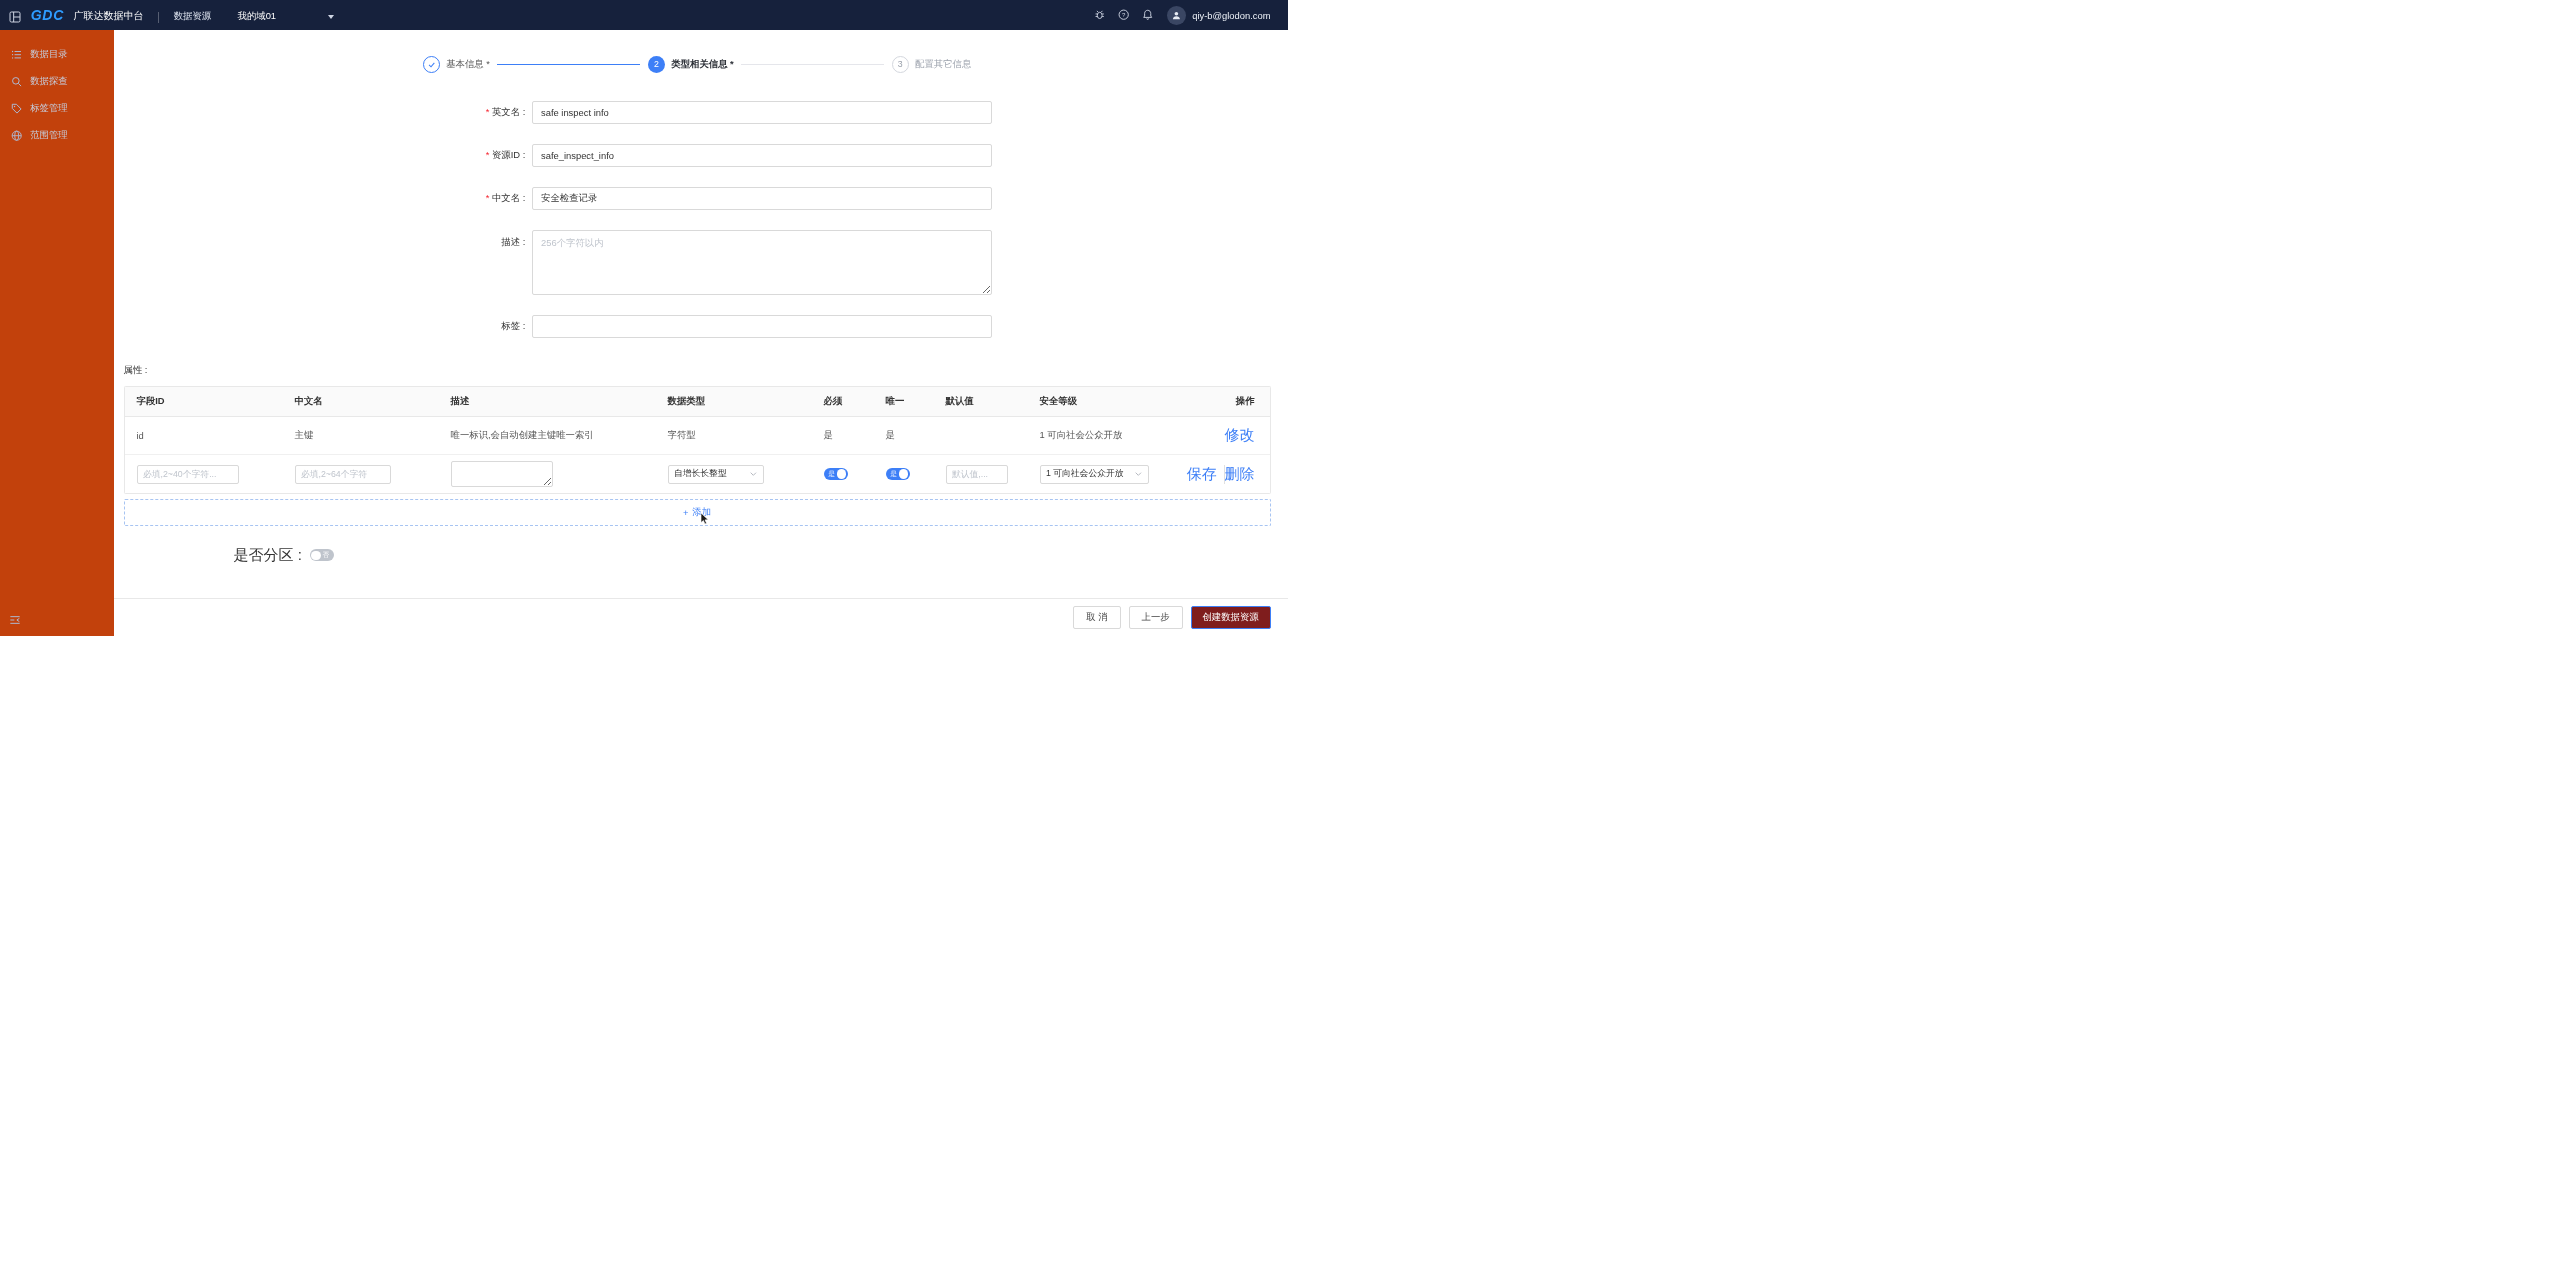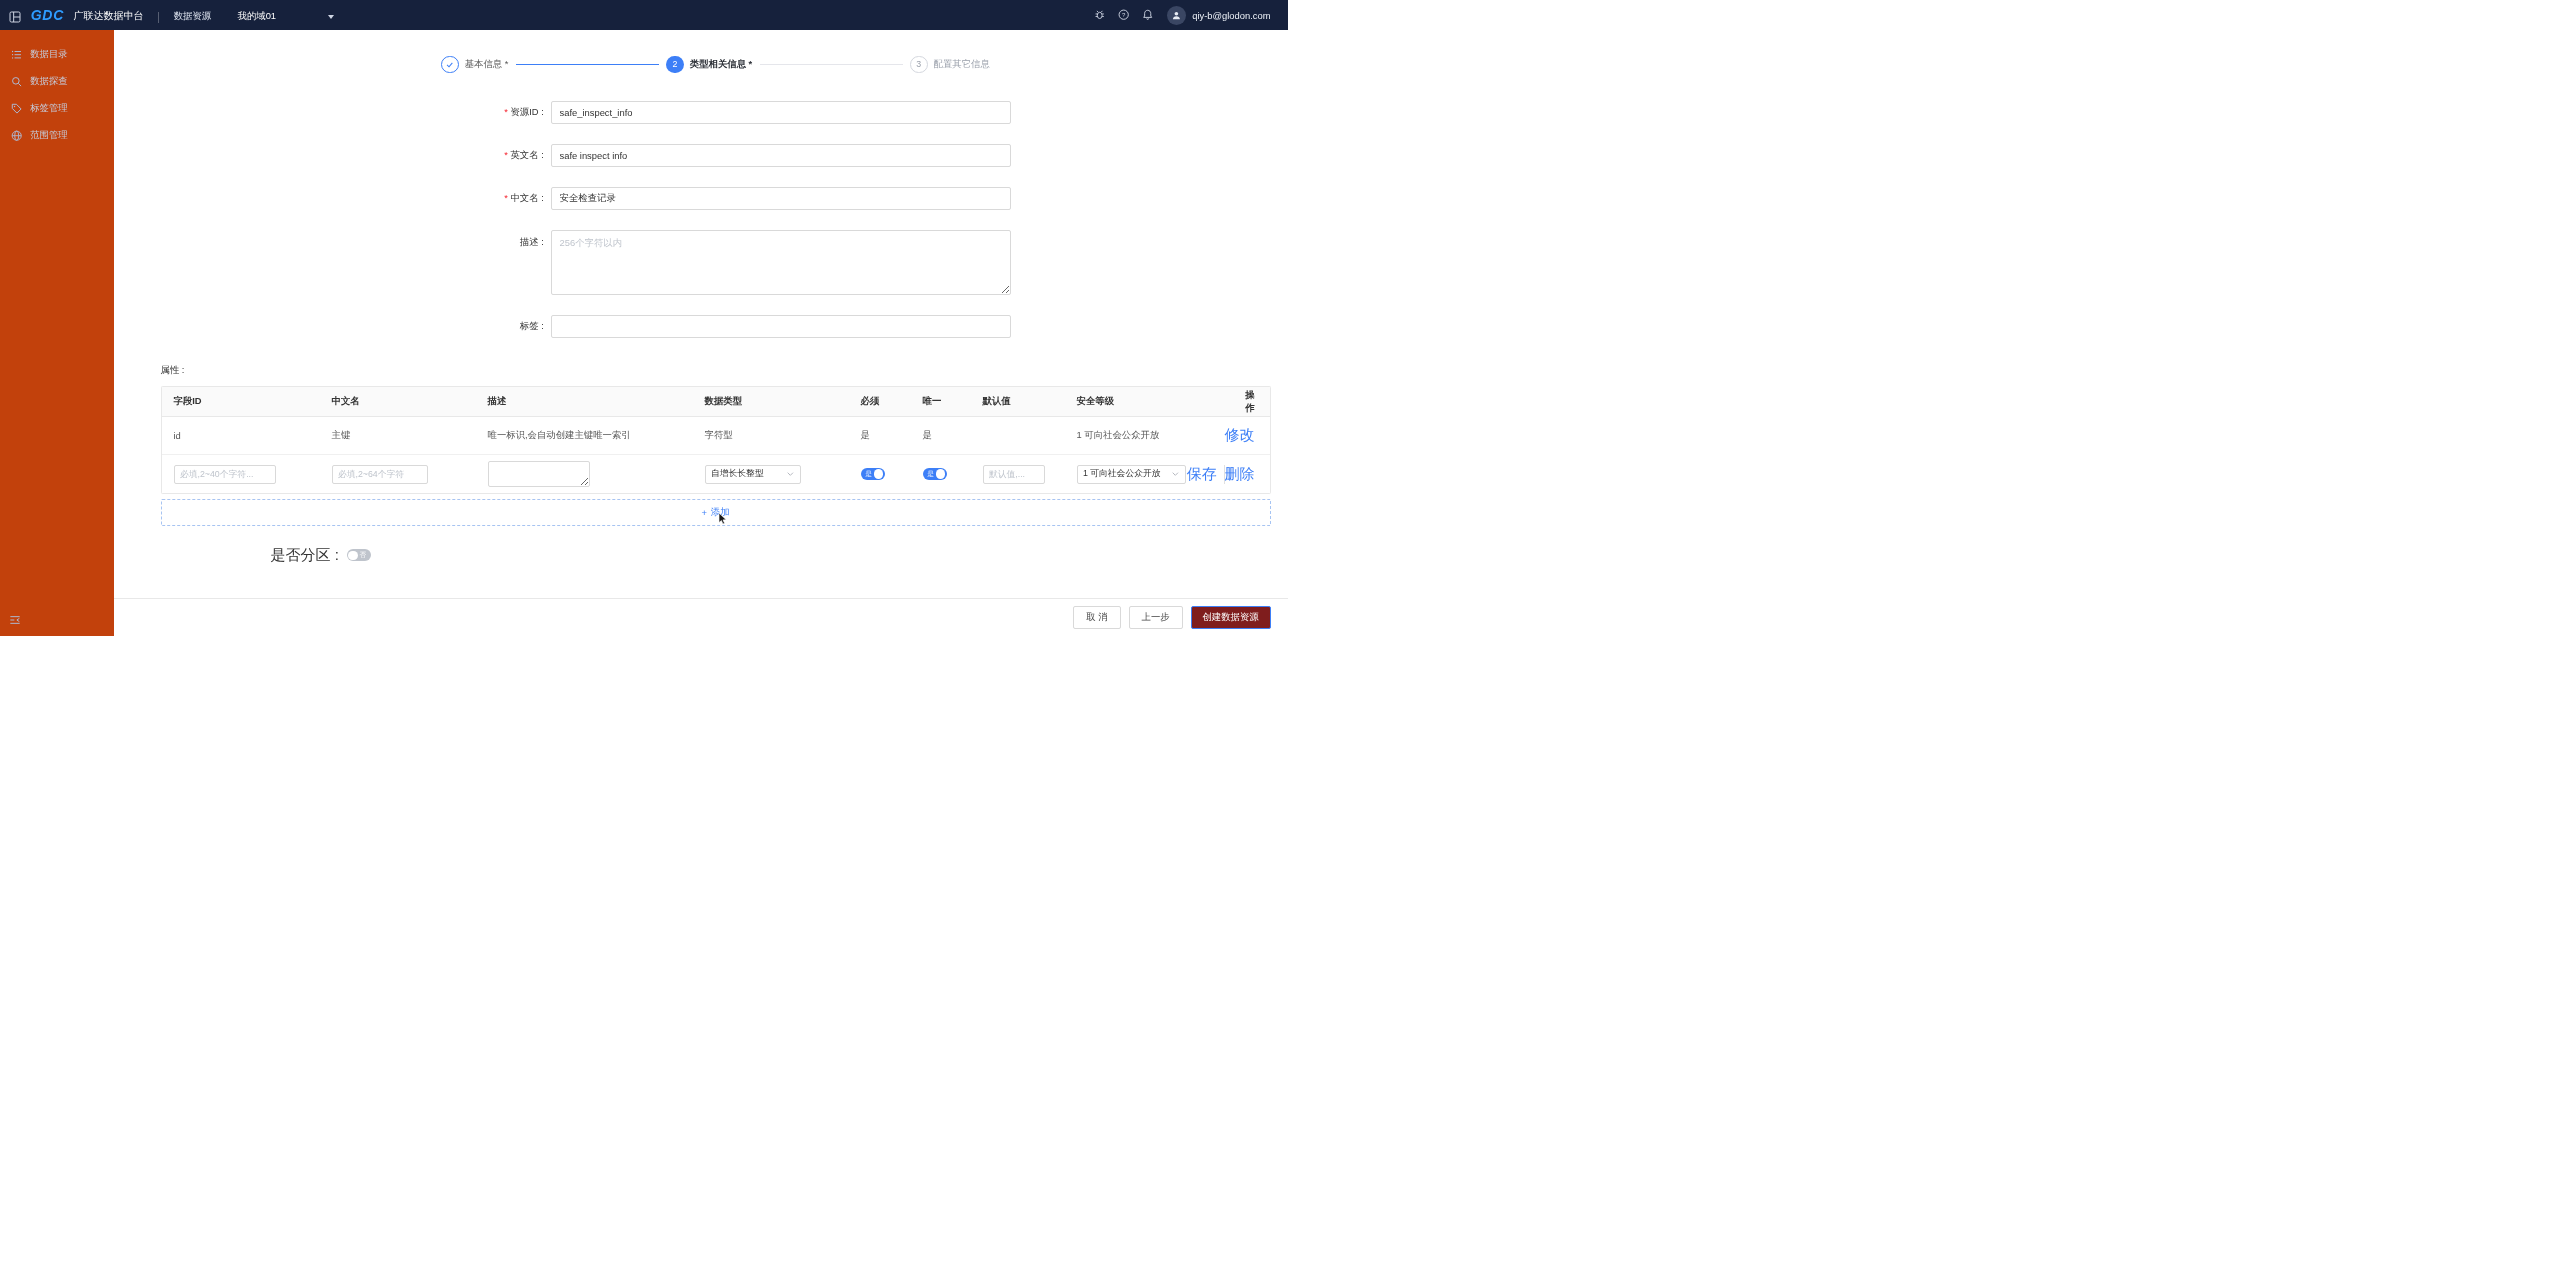--- a/index.html
+++ b/index.html
@@ -34,21 +34,21 @@
   .sidebar {
     position:absolute; top:30px; left:0; bottom:0; width:114px;
     background:#c2410c; color:#C6CEDE; padding-top:10.8px; z-index:10;
   }
   .side-item { display:flex; align-items:center; gap:7.4px; height:27px; padding:0 11.4px; font-size:9.4px; cursor:pointer; }
   .s-icon { width:11.4px; height:11.4px; display:inline-flex; color:#AEB9D2; }
   .side-collapse { position:absolute; bottom:8px; left:9.4px; cursor:pointer; color:#AEB9D2; }
 
   
   .content { position:absolute; top:30px; left:105px; right:0; bottom:0; background:#fff; border-left:0.7px solid #E6E8EB; }
-  .scroll { position:absolute; top:0; left:0; right:0; bottom:38px; overflow:hidden;margin-left:37px; }
+  .scroll { position:absolute; top:0; left:0; right:0; bottom:38px; overflow:hidden; }
 
   
   .steps { display:flex; align-items:center; justify-content:center; margin-top:25.6px; gap:7.4px; }
   .step { display:flex; align-items:center; gap:6px; cursor:pointer; }
   .step-circle {
     width:17.5px; height:17.5px; border-radius:50%; display:flex; align-items:center; justify-content:center;
     font-size:8.8px; background:#fff;
   }
   .step.done .step-circle { border:0.7px solid #3D7FF7; color:#3D7FF7; }
   .step.active .step-circle { background:#3D7FF7; color:#fff; }
@@ -253,26 +253,26 @@
       </div>
       <span class="step-line"></span>
       <div class="step pending">
         <span class="step-circle">3</span>
         <span class="step-label">配置其它信息</span>
       </div>
     </div>
 
     <div class="form">
       <div class="frow">
+        <label class="flabel"><span class="req">*</span><span>英文名 :</span></label>
+        <input class="finput" value="safe inspect info" style="">
+      </div>
+      <div class="frow">
         <label class="flabel"><span class="req">*</span><span>资源ID :</span></label>
         <input class="finput" value="safe_inspect_info" style="">
-      </div>
-      <div class="frow">
-        <label class="flabel"><span class="req">*</span><span>英文名 :</span></label>
-        <input class="finput" value="safe inspect info" style="">
       </div>
       <div class="frow">
         <label class="flabel"><span class="req">*</span><span>中文名 :</span></label>
         <input class="finput" value="安全检查记录" style="">
       </div>
       <div class="frow top">
         <label class="flabel">描述 :</label>
         <textarea class="fta" placeholder="256个字符以内" style=""></textarea>
       </div>
       <div class="frow">

